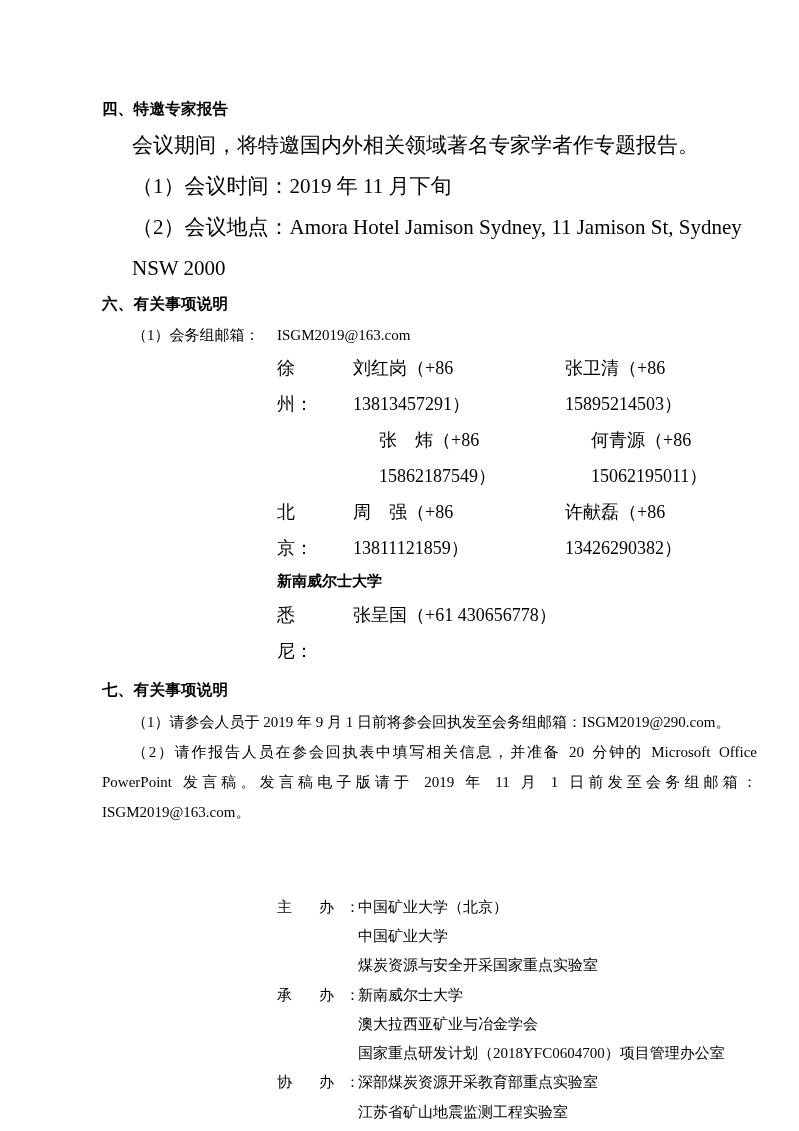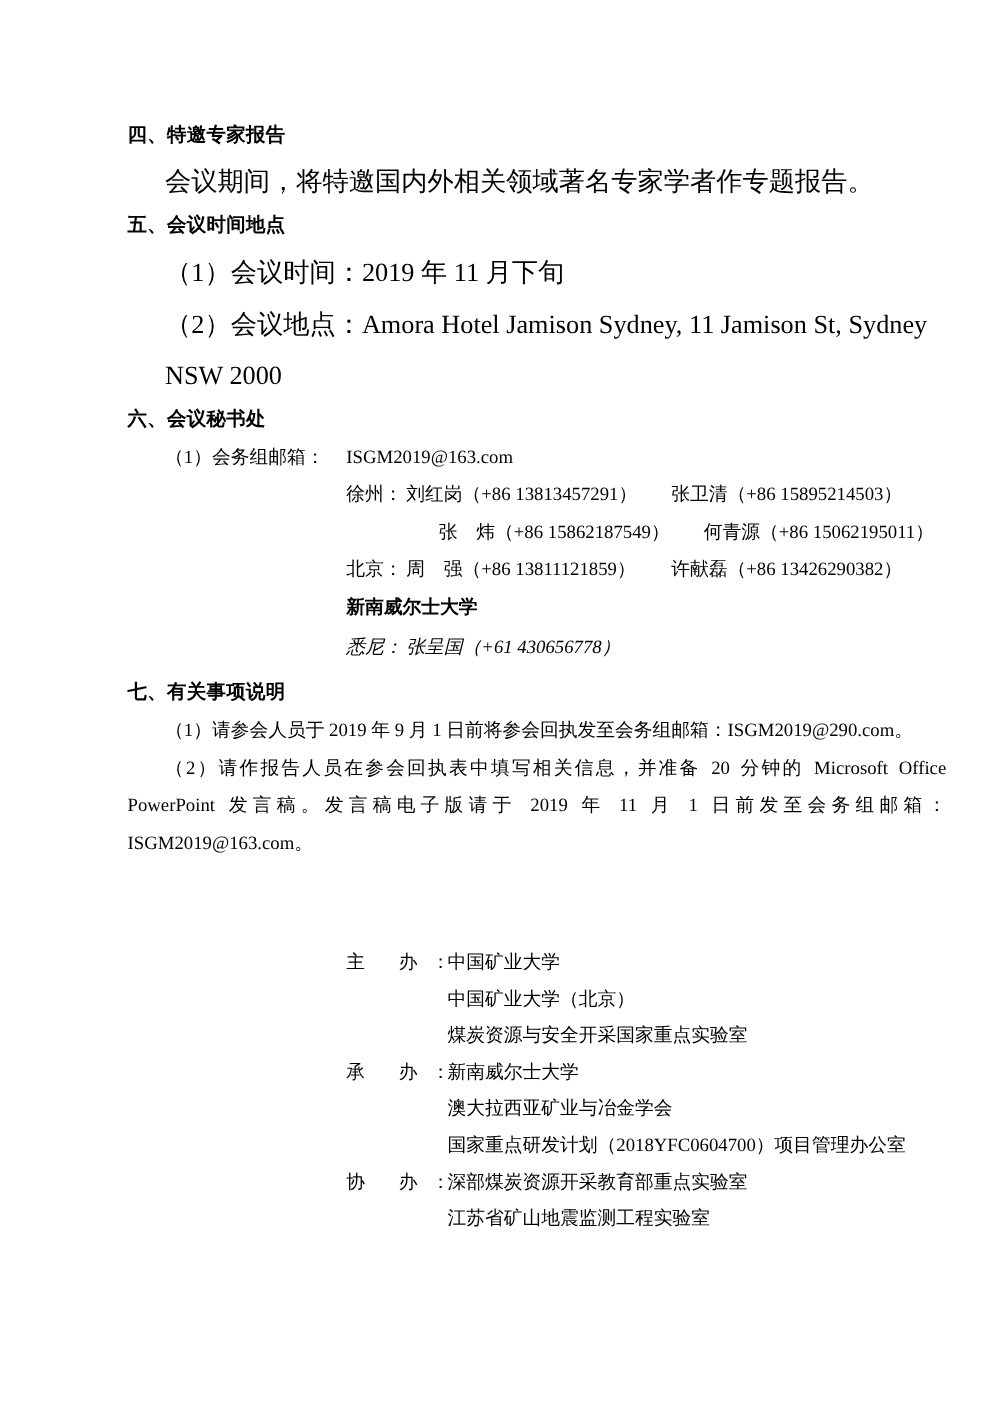--- a/index.html
+++ b/index.html
@@ -38,21 +38,20 @@
     margin: 0;
   }
   .indent1 {
     padding-left: 30px;
   }
   .indent-contact {
     padding-left: 175px;
   }
   .indent-contact2 {
     padding-left: 175px;
-    font-style: italic;
   }
   .indent-lab {
     padding-left: 175px;
   }
   .bold {
     font-weight: bold;
   }
   .spacer-lg { height: 66px; }
 
   .org-block {
@@ -75,22 +74,23 @@
   }
   .org-values {
     flex: 1 1 auto;
   }
   .org-values div {
     white-space: nowrap;
   }
   .contact-row {
     display: flex;
     align-items: flex-start;
-    font-size: 15px;
+    font-size: 18px;
     line-height: 2.0;
+    gap: 28px;
   }
   .contact-city {
     flex: 0 0 48px;
     width: 48px;
   }
   .contact-people {
     flex: 1 1 auto;
     display: flex;
   }
   .contact-a {
@@ -120,25 +120,24 @@
 </style>
 </head>
 <body>
 
 <div class="page">
   <div class="content">
 
     <div class="sec-head">四、特邀专家报告</div>
     <div class="para indent1">会议期间，将特邀国内外相关领域著名专家学者作专题报告。</div>
 
-    <div class="sec-head">五、会议时间地点</div>
     <div class="para indent1">（1）会议时间：2019 年 11 月下旬</div>
     <div class="para indent1">（2）会议地点：Amora Hotel Jamison Sydney, 11 Jamison St, Sydney NSW 2000</div>
 
-    <div class="sec-head">六、会议秘书处</div>
+    <div class="sec-head">六、有关事项说明</div>
     <div class="email-line indent1">
       <span>（1）会务组邮箱：</span>
       <span style="display:inline-block;width:10px"></span>
       <span>ISGM2019@163.com</span>
     </div>
 
     <div class="indent-contact">
       <div class="contact-row">
         <div class="contact-city">徐州：</div>
         <div class="contact-people">
@@ -177,22 +176,22 @@
     <div class="para-wide" style="padding-left:30px">（1）请参会人员于 2019 年 9 月 1 日前将参会回执发至会务组邮箱：ISGM2019@290.com。</div>
     <div class="para-wide wordspace" style="text-indent:30px">（2）请作报告人员在参会回执表中填写相关信息，并准备 20 分钟的 Microsoft Office PowerPoint 发言稿。发言稿电子版请于 2019 年 11 月 1 日前发至会务组邮箱：ISGM2019@163.com。</div>
 
     <div class="spacer-lg"></div>
 
     <div class="org-block">
       <div class="org-row">
         <div class="org-label">主　办</div>
         <div class="org-colon">：</div>
         <div class="org-values">
+          <div>中国矿业大学（北京）</div>
           <div>中国矿业大学</div>
-          <div>中国矿业大学（北京）</div>
           <div>煤炭资源与安全开采国家重点实验室</div>
         </div>
       </div>
       <div class="org-row">
         <div class="org-label">承　办</div>
         <div class="org-colon">：</div>
         <div class="org-values">
           <div>新南威尔士大学</div>
           <div>澳大拉西亚矿业与冶金学会</div>
           <div>国家重点研发计划（2018YFC0604700）项目管理办公室</div>

